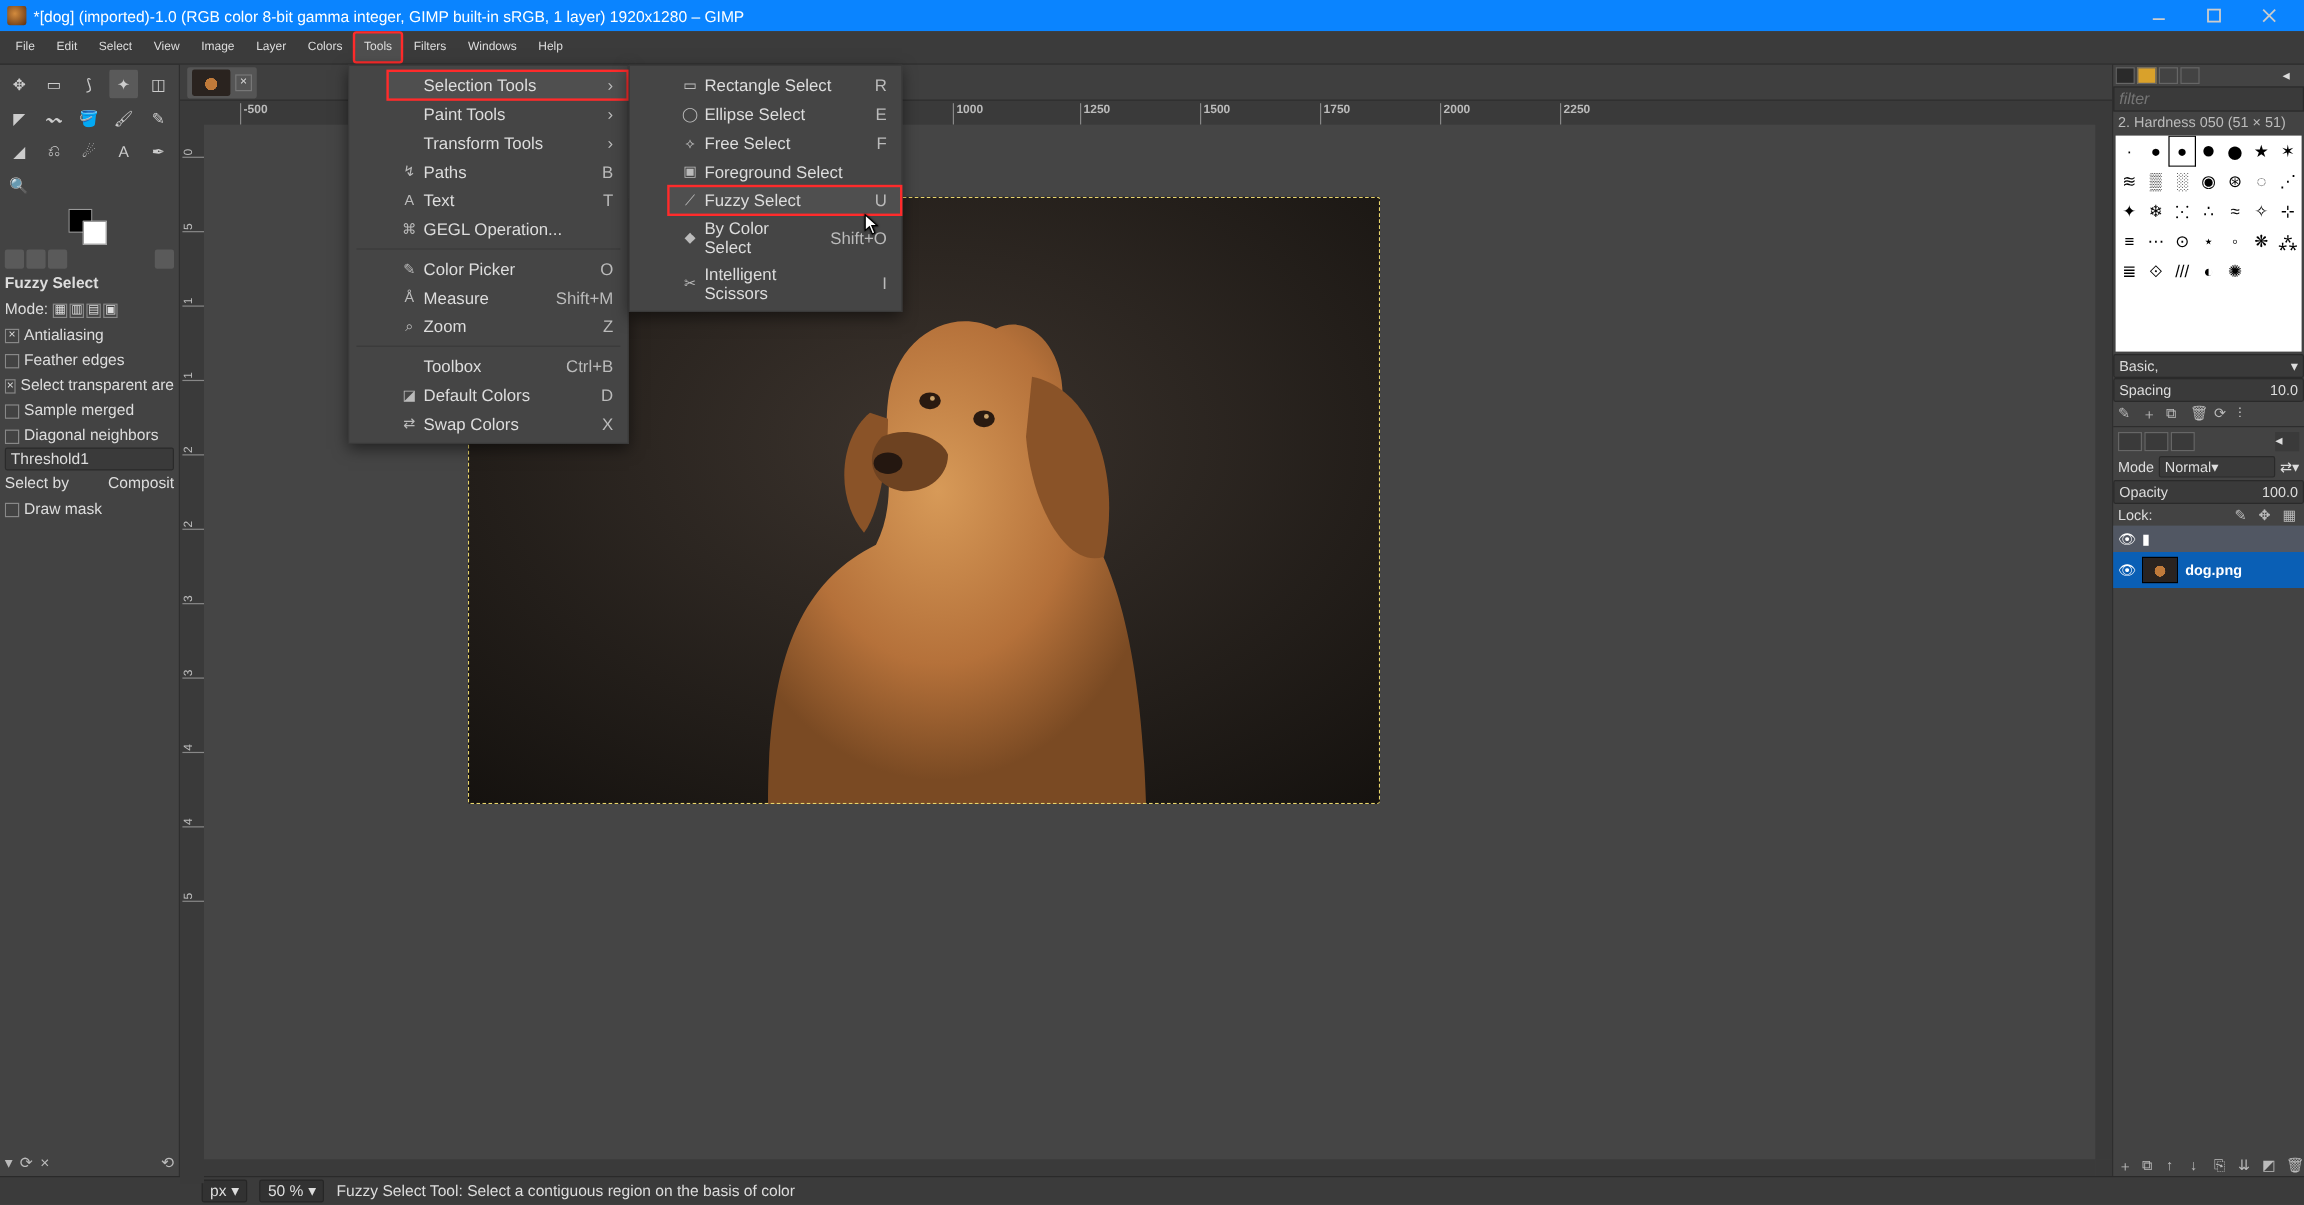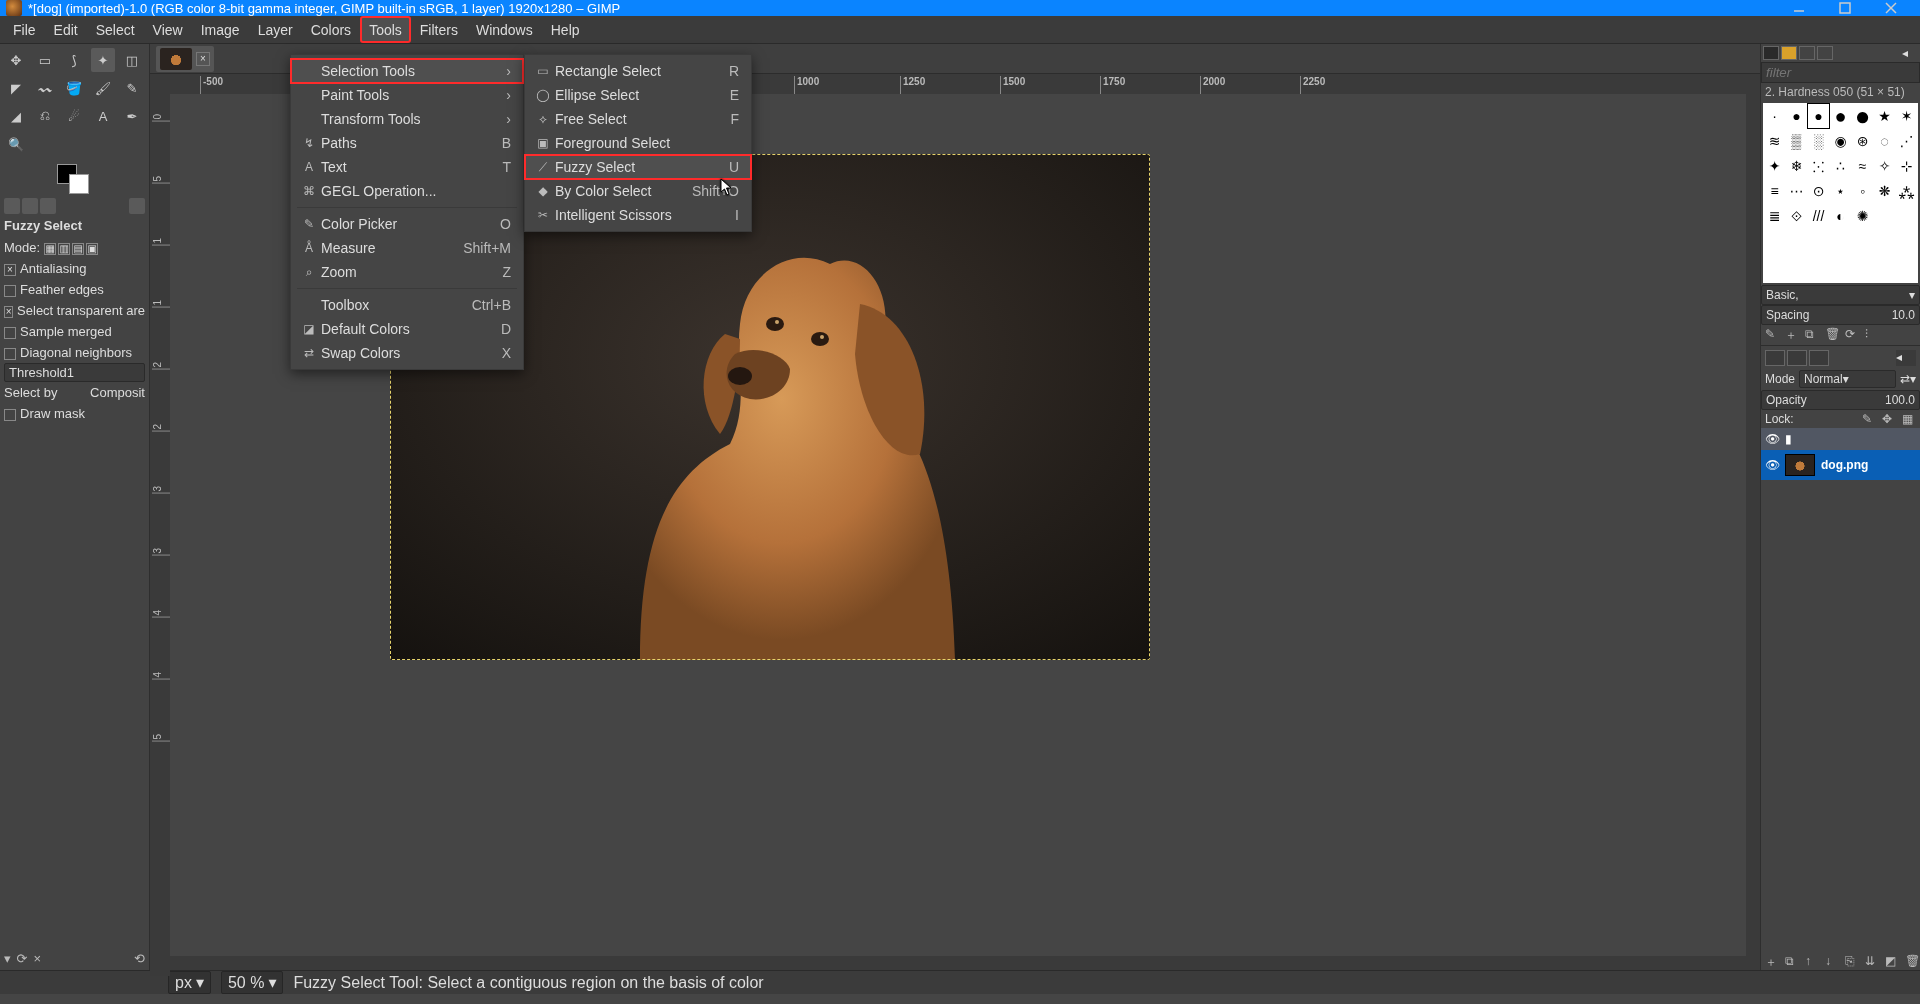--- a/index.html
+++ b/index.html
@@ -1,27 +1,27 @@
 <!DOCTYPE html>
 <html><head>
 <meta charset="utf-8">
 <style>
   * { box-sizing: border-box; margin: 0; padding: 0; font-family: "Segoe UI", Tahoma, sans-serif; }
   body { background: #454545; color: #ddd; font-size: 13px; width: 1920px; height: 1004px; overflow: hidden; position: relative; }
 
   
-  .titlebar { background:#0a84ff; height:16px; display:flex; align-items:center; color:#fff; padding:0 6px; }
+  .titlebar { background:#0a84ff; height:26px; display:flex; align-items:center; color:#fff; padding:0 6px; }
   .titlebar .app-icon { width:16px; height:16px; margin-right:6px; background: radial-gradient(circle at 40% 40%, #d38b3d, #5b2e11); border-radius:2px; }
   .titlebar .title { flex:1; font-size:13px; white-space:nowrap; }
   .winbtns { display:flex; gap:0; }
   .winbtn { width:46px; height:26px; display:flex; align-items:center; justify-content:center; color:#fff; }
 
   
   .menubar { height:28px; background:#3b3b3b; display:flex; align-items:stretch; border-bottom:1px solid #2a2a2a; padding-left:4px; }
-  .menubar .mi { padding:0 9px; display:flex; align-items:center; font-size:14px; cursor:default; }
+  .menubar .mi { padding:0 9px; display:flex; align-items:center; font-size:10px; cursor:default; }
   .menubar .mi.active { background:#4f4f4f; border:2px solid #ff2b2b; border-radius:3px; padding:10px 7px; }
 
   
   .app { display:flex; height: calc(100% - 26px - 28px - 24px); }
 
   
   .left { width:150px; background:#434343; display:flex; flex-direction:column; border-right:1px solid #2e2e2e; }
   .toolbox { display:grid; grid-template-columns:repeat(5,1fr); gap:4px; padding:4px; }
   .tool { width:24px; height:24px; display:flex; align-items:center; justify-content:center; color:#ccc; border:1px solid transparent; border-radius:2px; }
   .tool.sel { background:#5a5a5a; }
@@ -72,27 +72,27 @@
   .sep { height:1px; background:#2d2d2d; margin:2px 0; }
   .layers { flex:1; display:flex; flex-direction:column; }
   .layers-tabs { display:flex; gap:2px; padding:2px 4px; }
   .layers-tabs span { width:20px; height:16px; border:1px solid #666; background:#3a3a3a; }
   .layer-row { display:flex; align-items:center; gap:6px; padding:4px; background:#0a5fb5; color:#fff; }
   .layer-row.bgrow { background:#515763; }
   .layer-thumb { width:30px; height:22px; background: radial-gradient(circle at 50% 55%, #c07a3a 25%, #2a231f 26%); border:1px solid #000; }
   .eye { width:14px; height:14px; }
 
   
-  .status { height:24px; background:#3b3b3b; display:flex; align-items:center; gap:10px; padding:0 8px; border-top:1px solid #2a2a2a; font-size:16px; }
+  .status { height:24px; background:#3b3b3b; display:flex; align-items:center; gap:10px; padding:0 8px; border-top:1px solid #2a2a2a; font-size:13px; }
   .status .sel { background:#323232; border:1px solid #262626; padding:1px 6px; border-radius:2px; display:flex; align-items:center; gap:4px; }
   .status .spacer { width:150px; }
 
   
   .menu { position:absolute; background:#454545; border:1px solid #3a3a3a; box-shadow:0 4px 12px rgba(0,0,0,.5); padding:4px 0; z-index:50; font-size:14px; }
-  .menu .mitem { display:flex; align-items:center; padding:3px 12px 3px 8px; gap:0; min-height:24px; cursor:default; }
+  .menu .mitem { display:flex; align-items:center; padding:3px 12px 3px 8px; gap:0; min-height:24px; cursor:default;margin-left:32px; }
   .menu .mitem .ico { width:20px; text-align:center; color:#bbb; font-size:12px; }
   .menu .mitem .lbl { flex:1; padding-left:2px; }
   .menu .mitem .accel { color:#bbb; margin-left:32px; }
   .menu .msep { height:1px; background:#3a3a3a; margin:4px 6px; }
   .menu .mitem.hl { outline:2px solid #ff2b2b; outline-offset:-1px; background:#4f4f4f; }
 
   .cursor { position:absolute; left:720px; top:178px; z-index:60; width:14px; height:18px; }
   .cursor svg { filter: drop-shadow(0 0 1px #000); }
 
   

